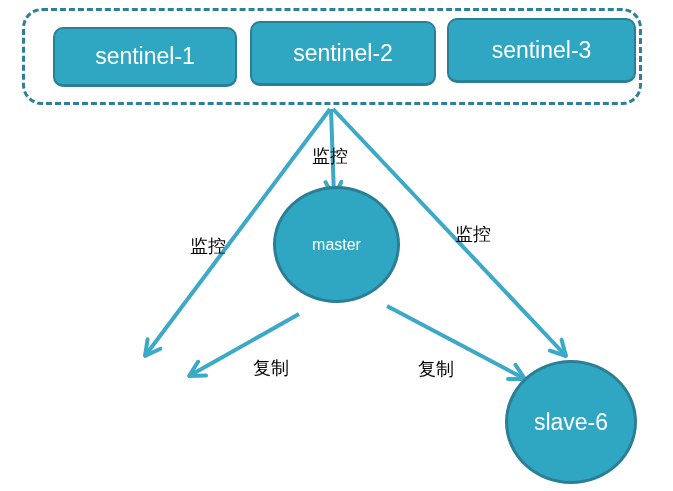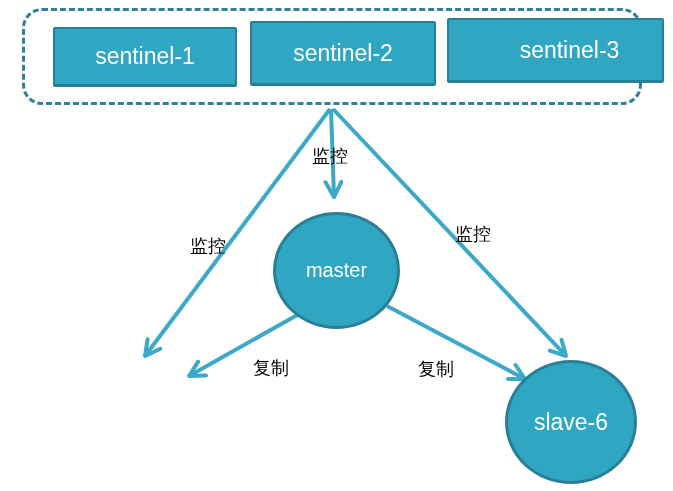--- a/index.html
+++ b/index.html
@@ -24,38 +24,38 @@
     position:absolute;
     left:22px;top:8px;width:614px;height:91px;
     border:3px dashed var(--group-border);
     border-radius:20px;
   }
   .sbox{
     position:absolute;
     background:var(--node-fill);
     border:2px solid var(--node-border);
     border-bottom-width:3px;
-    border-radius:2px;
+    border-radius:10px;
     color:var(--node-text);
     font-size:23px;
     display:flex;align-items:center;justify-content:center;
   }
   .sbox-1{left:53px;top:27px;width:180px;height:55px;}
   .sbox-2{left:250px;top:21px;width:182px;height:60px;}
-  .sbox-3{left:447px;top:18px;width:185px;height:60px;padding-left:28px;}
+  .sbox-3{left:447px;top:18px;width:185px;height:60px;}
   .circle{
     position:absolute;
     background:var(--node-fill);
     border:3px solid var(--node-border);
     border-radius:50%;
     color:var(--node-text);
     display:flex;align-items:center;justify-content:center;
     box-sizing:border-box;
   }
-  .circle-master{left:273px;top:212px;width:127px;height:117px;font-size:20px;}
+  .circle-master{left:273px;top:186px;width:127px;height:117px;font-size:16px;}
   .circle-slave1{left:73px;top:358px;width:131px;height:124px;font-size:23px;}
   .circle-slave2{left:505px;top:360px;width:132px;height:124px;font-size:23px;}
   .edge-label{
     position:absolute;
     transform:translate(-50%,-50%);
     color:var(--edge-text);
     font-family:Liberation Serif, serif;
     font-size:18px;
     white-space:nowrap;
   }

